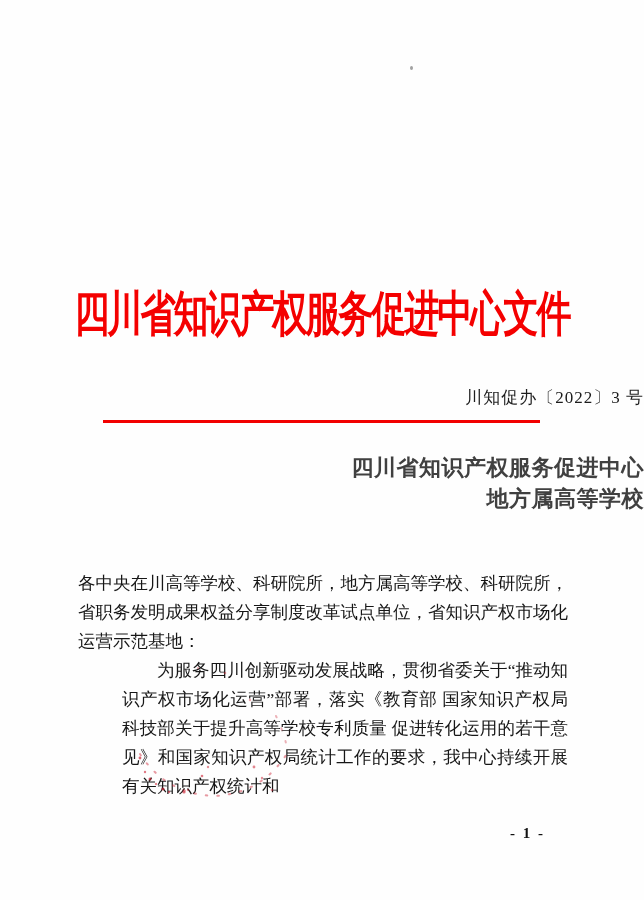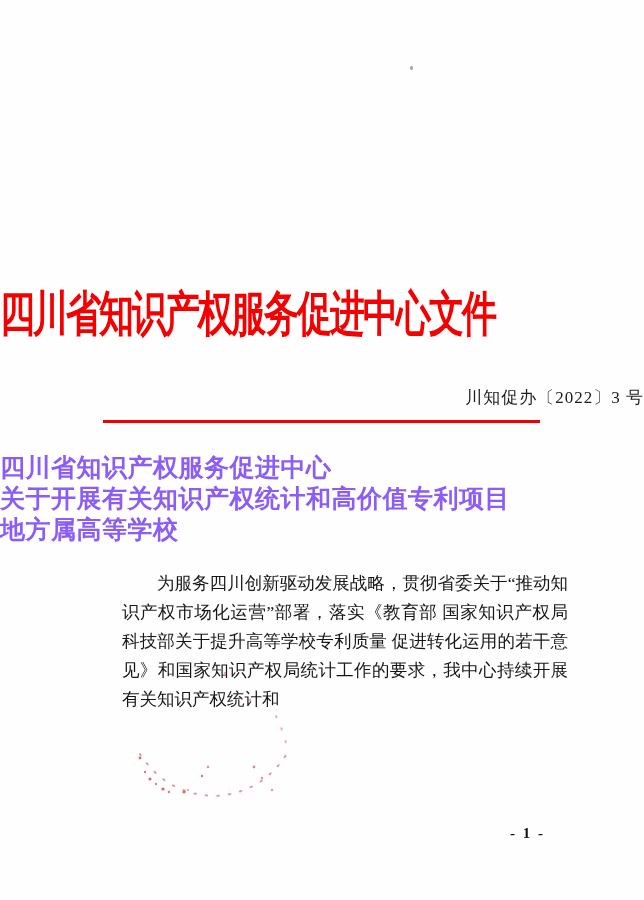--- a/index.html
+++ b/index.html
@@ -5,21 +5,21 @@
   html,body{margin:0;padding:0;background:#ffffff;}
   .page{
     position:relative;
     width:644px;height:900px;
     background:#fefefe;
     overflow:hidden;
     font-family:"Liberation Serif","DejaVu Serif",serif;
   }
   .red-header{
     position:absolute;top:282px;left:0;width:100%;
-    text-align:left;white-space:nowrap;
+    text-align:center;white-space:nowrap;
   }
   .red-header span{
     display:inline-block;
     font-size:35px;font-weight:bold;
     letter-spacing:-2px;
     color:#f40000;
     transform:scaleY(1.38);
     transform-origin:top center;
   }
   .doc-number{
@@ -28,23 +28,23 @@
     font-size:17px;color:#1c1c1c;
     letter-spacing:1px;
   }
   .red-rule{
     position:absolute;top:420px;left:103px;
     width:437px;height:3px;
     background:#f20000;
   }
   .doc-title{
     position:absolute;top:452px;left:0;width:100%;
-    text-align:left;
-    font-size:25px;font-weight:bold;
-    line-height:31px;color:#8b5cf6;
+    text-align:right;
+    font-size:22px;font-weight:bold;
+    line-height:31px;color:#404040;
     letter-spacing:0.5px;
   }
   .body-text{
     position:absolute;top:569px;left:78px;width:490px;
     font-size:17.5px;line-height:29px;
     color:#161616;
     text-align:justify;
     text-justify:inter-character;
   }
   .body-text p{margin:0;padding:0;}
@@ -76,25 +76,25 @@
   <div class="red-header">
     <span>四川省知识产权服务促进中心文件</span>
   </div>
 
   <div class="doc-number">川知促办〔2022〕3 号</div>
 
   <div class="red-rule"></div>
 
   <div class="doc-title">
     <div>四川省知识产权服务促进中心</div>
-    <div>关于开展有关知识产权统计和高价值专利项目</div>
     <div>地方属高等学校</div>
   </div>
 
   <div class="body-text">
+    <p class="addressee">各中央在川高等学校、科研院所，地方属高等学校、科研院所，省职务发明成果权益分享制度改革试点单位，省知识产权市场化运营示范基地：</p>
     <p class="indented">为服务四川创新驱动发展战略，贯彻省委关于“推动知识产权市场化运营”部署，落实《教育部 国家知识产权局 科技部关于提升高等学校专利质量 促进转化运用的若干意见》和国家知识产权局统计工作的要求，我中心持续开展有关知识产权统计和</p>
   </div>
 
   <svg class="seal-bleed" viewBox="0 0 184 164">
 
     <path d="M 14 108 Q 40 148 88 150 Q 136 148 162 106" fill="none" stroke="#cc2233" stroke-width="2" stroke-linecap="round" stroke-dasharray="1.5 10" opacity="0.45"></path>
     <path d="M 150 70 Q 158 86 162 106" fill="none" stroke="#cc2233" stroke-width="2" stroke-linecap="round" stroke-dasharray="1.5 12" opacity="0.35"></path>
     <circle cx="14" cy="112" r="1.4" fill="#cc2233" opacity="0.7"></circle>
     <circle cx="19" cy="126" r="1.2" fill="#cc2233" opacity="0.6"></circle>
     <circle cx="24" cy="133" r="1.5" fill="#cc2233" opacity="0.7"></circle>

